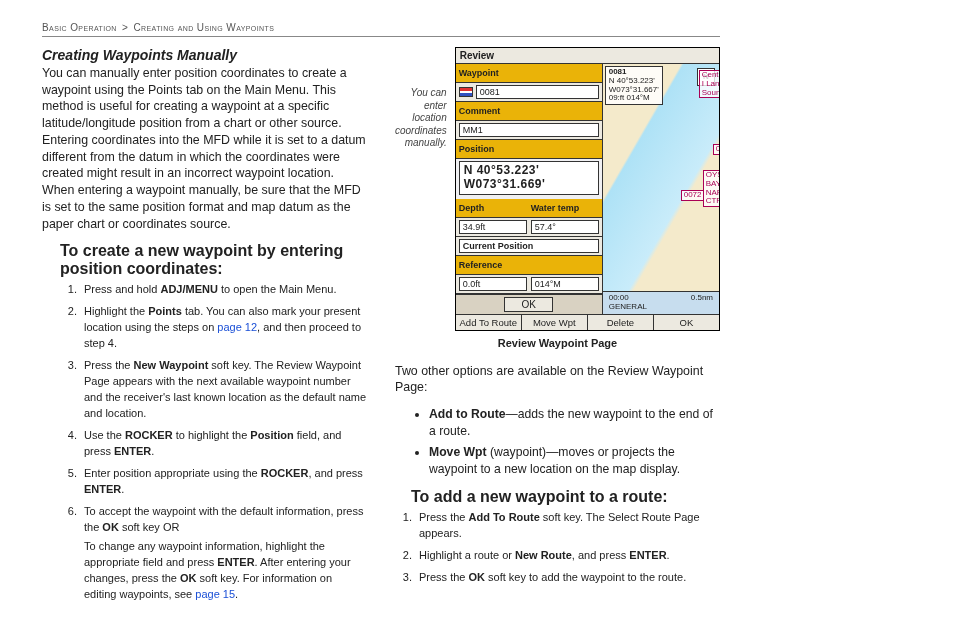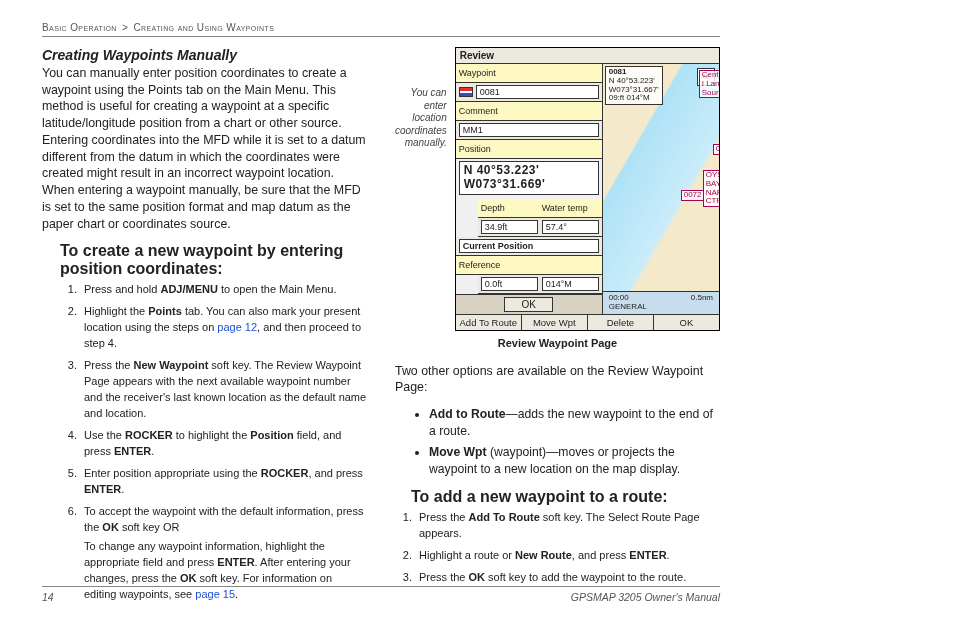--- a/index.html
+++ b/index.html
@@ -113,25 +113,25 @@
   }
   .row {
     border-bottom: 1px solid #333;
     padding: 2px 3px;
     display: flex;
     align-items: center;
     min-height: 14px;
     background: #ece9e0;
   }
   .row.label {
-    background: #fef9c3;
-    font-weight: normal;
+    background: #eab308;
+    font-weight: bold;
     font-size: 9px;
   }
-  .row.split { gap: 4px; margin-left: 22px; }
+  .row.split { gap: 4px; }
   .row .cell {
     background: #fff;
     border: 1px solid #333;
     padding: 1px 3px;
     min-width: 30px;
     flex: 0 0 auto;
   }
   .row .cell.wide { flex: 1 1 auto; }
   .row .flag {
     width: 12px; height: 8px;
@@ -398,17 +398,13 @@
         <li>
           <span>Highlight a route or </span><span class="strong">New Route</span><span>, and press </span><span class="strong">ENTER</span><span>.</span>
         </li>
         <li>
           <span>Press the </span><span class="strong">OK</span><span> soft key to add the waypoint to the route.</span>
         </li>
       </ol>
     </div>
   </div>
 
-  <div class="footer">
-    <span>14</span>
-    <span>GPSMAP 3205 Owner's Manual</span>
-  </div>
 </div>
 
 </body></html>

